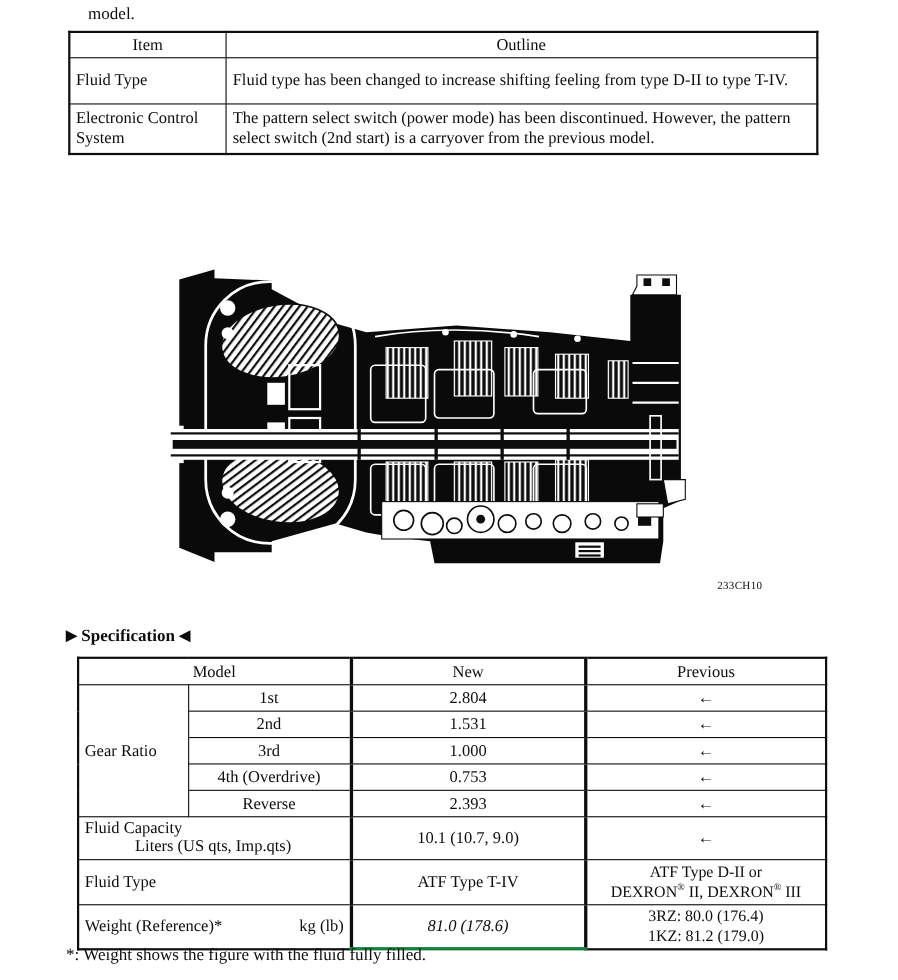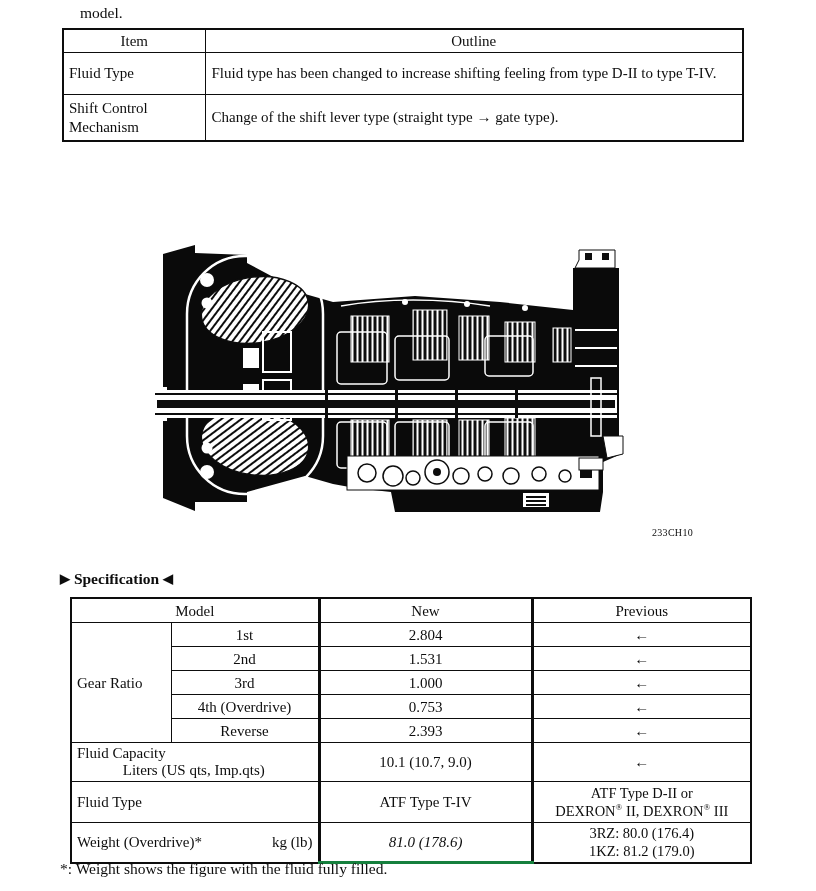--- a/index.html
+++ b/index.html
@@ -136,23 +136,23 @@
       </colgroup>
     <tbody>
         <tr class="hdr">
       <td>Item</td>
       <td>Outline</td>
     </tr>
     <tr class="r1">
       <td class="item-cell">Fluid Type</td>
       <td>Fluid type has been changed to increase shifting feeling from type D-II to type T-IV.</td>
     </tr>
-    <tr class="r3">
-      <td class="item-cell">Shift Control Mechanism</td>
-      <td>Change of the shift lever type (straight type → gate type).</td>
+    <tr class="r2">
+      <td class="item-cell">Electronic Control System</td>
+      <td>The pattern select switch (power mode) has been discontinued. However, the pattern select switch (2nd start) is a carryover from the previous model.</td>
     </tr>
   </tbody>
     </table>
 
   <div id="figure-wrap">
     <svg width="470" height="281" viewBox="0 0 470 281">
       <defs>
         <pattern id="hatch" width="6" height="6" patternUnits="userSpaceOnUse" patternTransform="rotate(45)">
           <rect width="6" height="6" fill="#ffffff"></rect>
           <line x1="1" y1="0" x2="1" y2="6" stroke="#0d0d0d" stroke-width="2"></line>
@@ -314,21 +314,21 @@
       <td colspan="2" class="label-cell">Fluid Type</td>
       <td class="col-new">ATF Type T-IV</td>
       <td class="prev-small">
         <div>ATF Type D-II or</div>
         <div><span>DEXRON</span><sup>®</sup><span> II, DEXRON</span><sup>®</sup><span> III</span></div>
       </td>
     </tr>
     <tr class="tall">
       <td colspan="2" class="label-cell">
         <div class="split">
-          <span>Weight (Overdrive)*</span>
+          <span>Weight (Reference)*</span>
           <span>kg (lb)</span>
         </div>
       </td>
       <td class="col-new new-last">81.0 (178.6)</td>
       <td class="prev-small">
         <div>3RZ: 80.0 (176.4)</div>
         <div>1KZ: 81.2 (179.0)</div>
       </td>
     </tr>
   </tbody>

